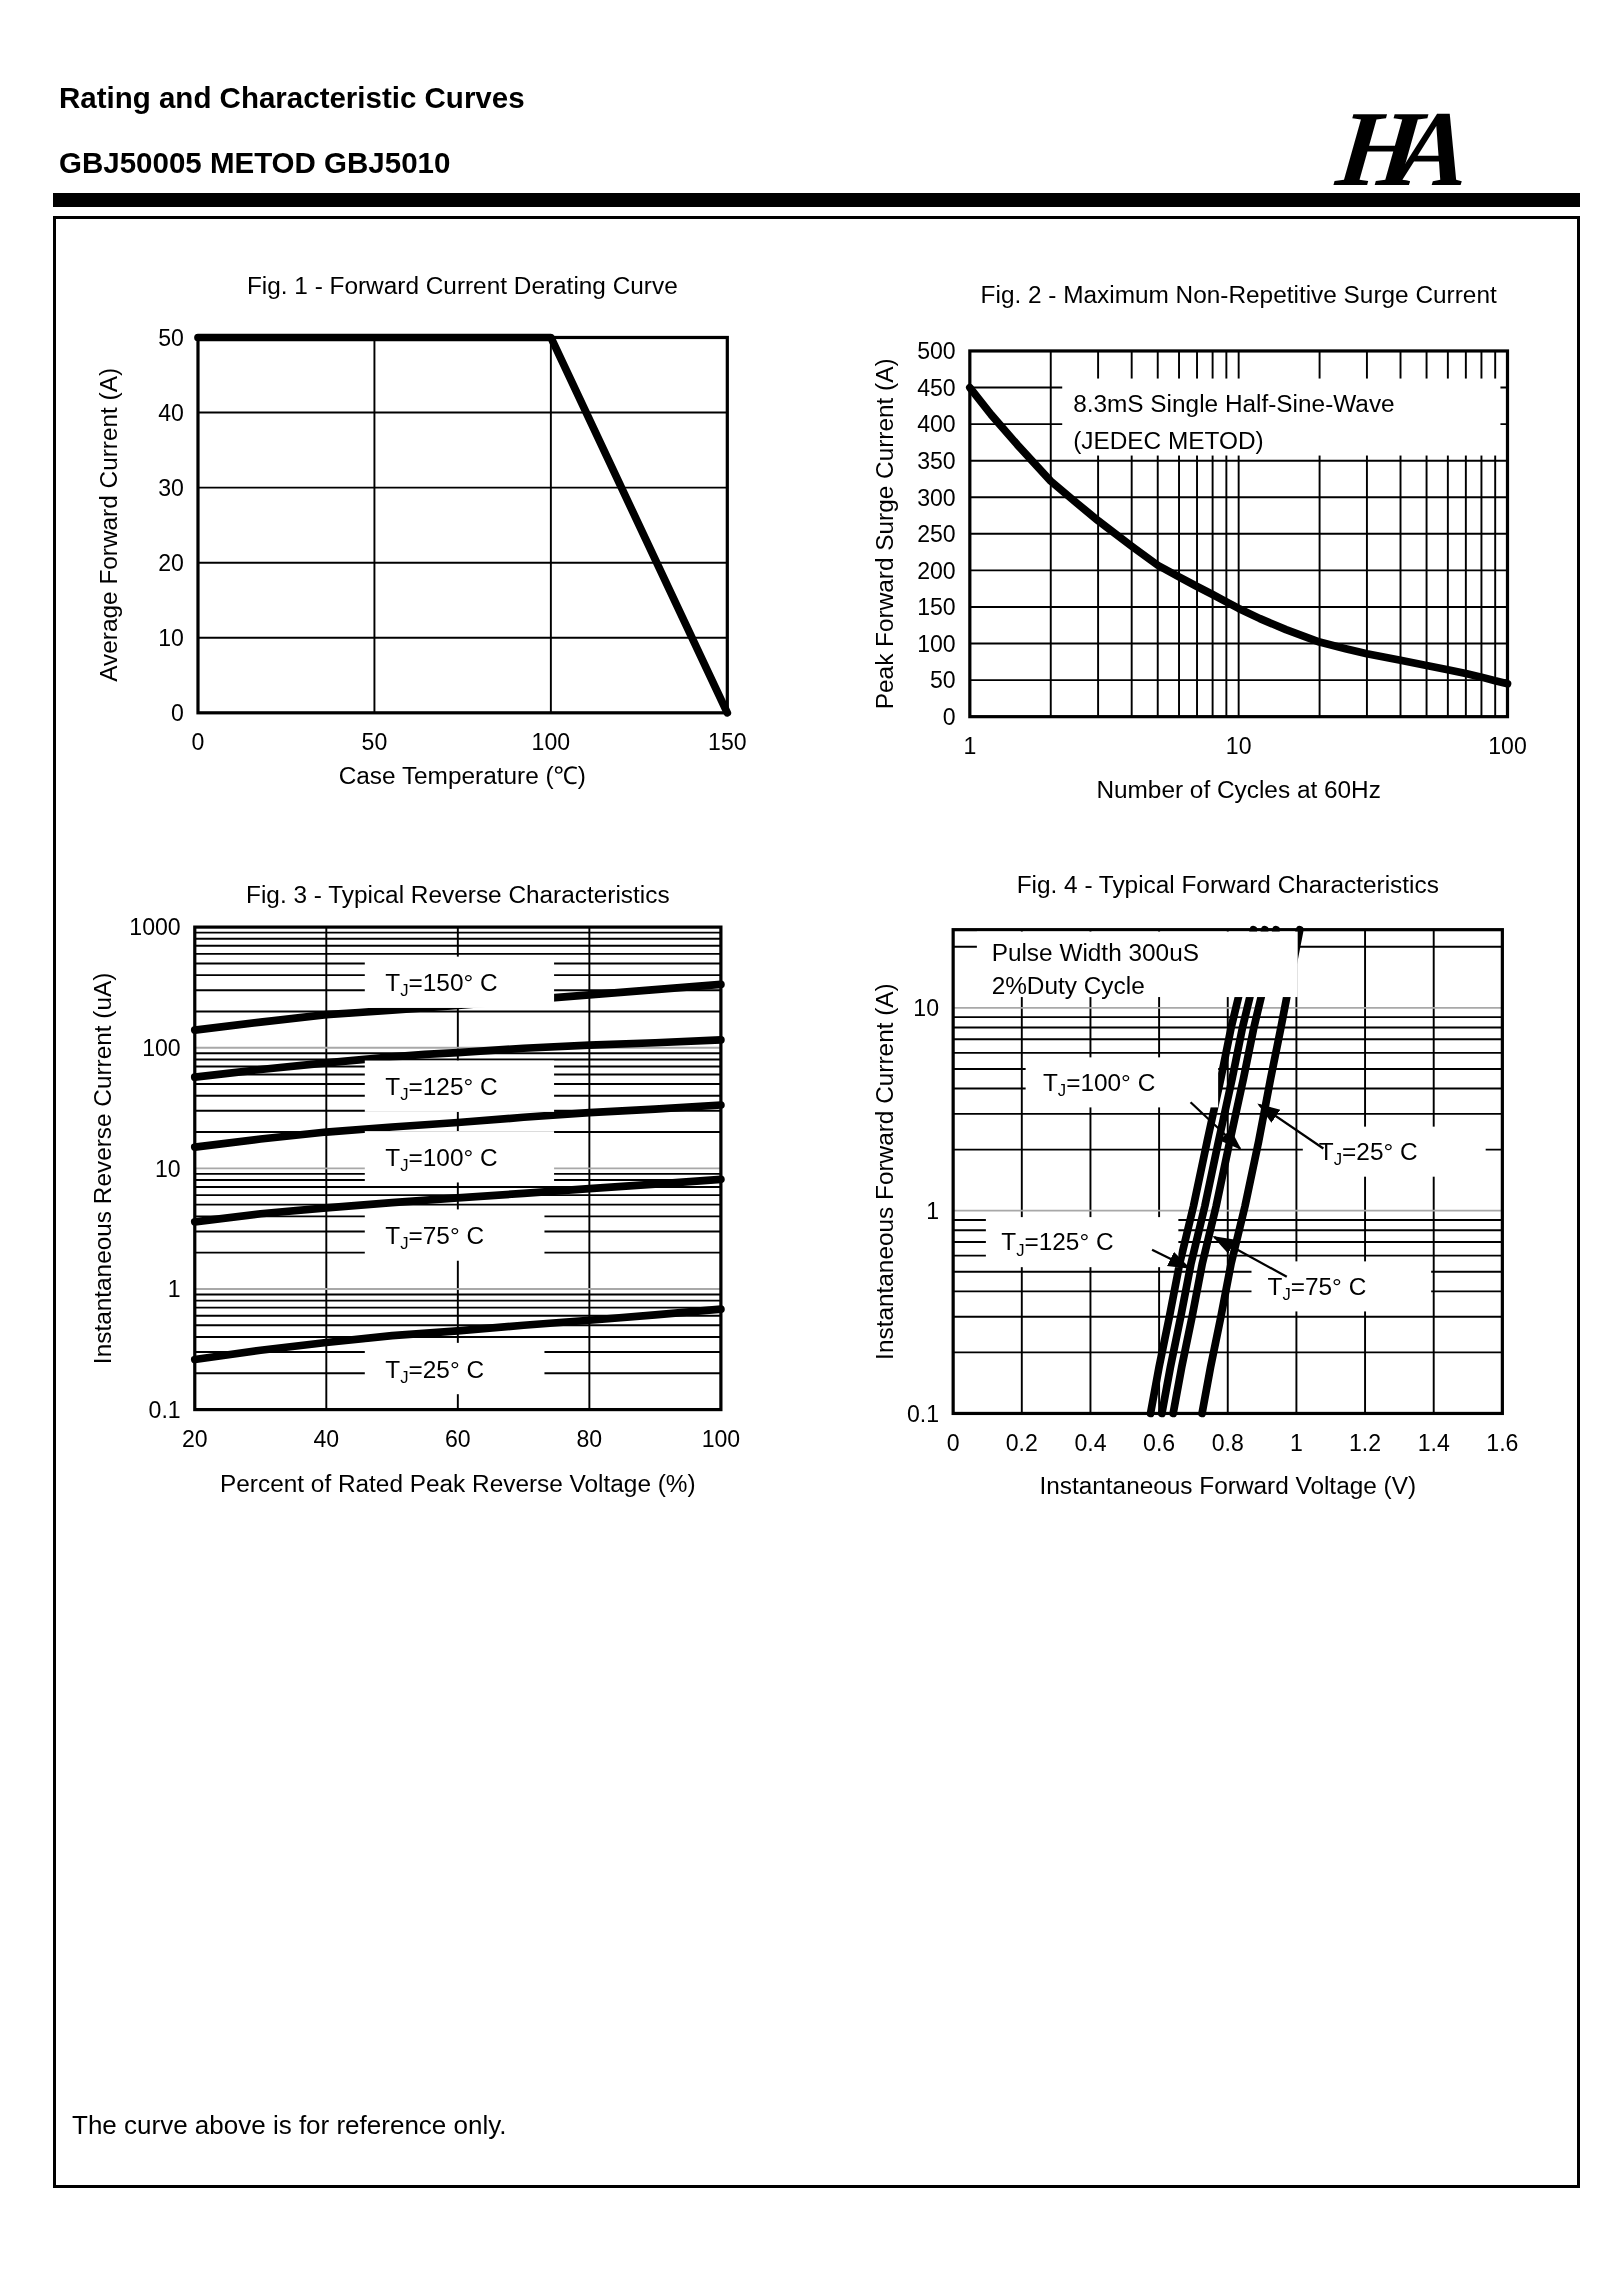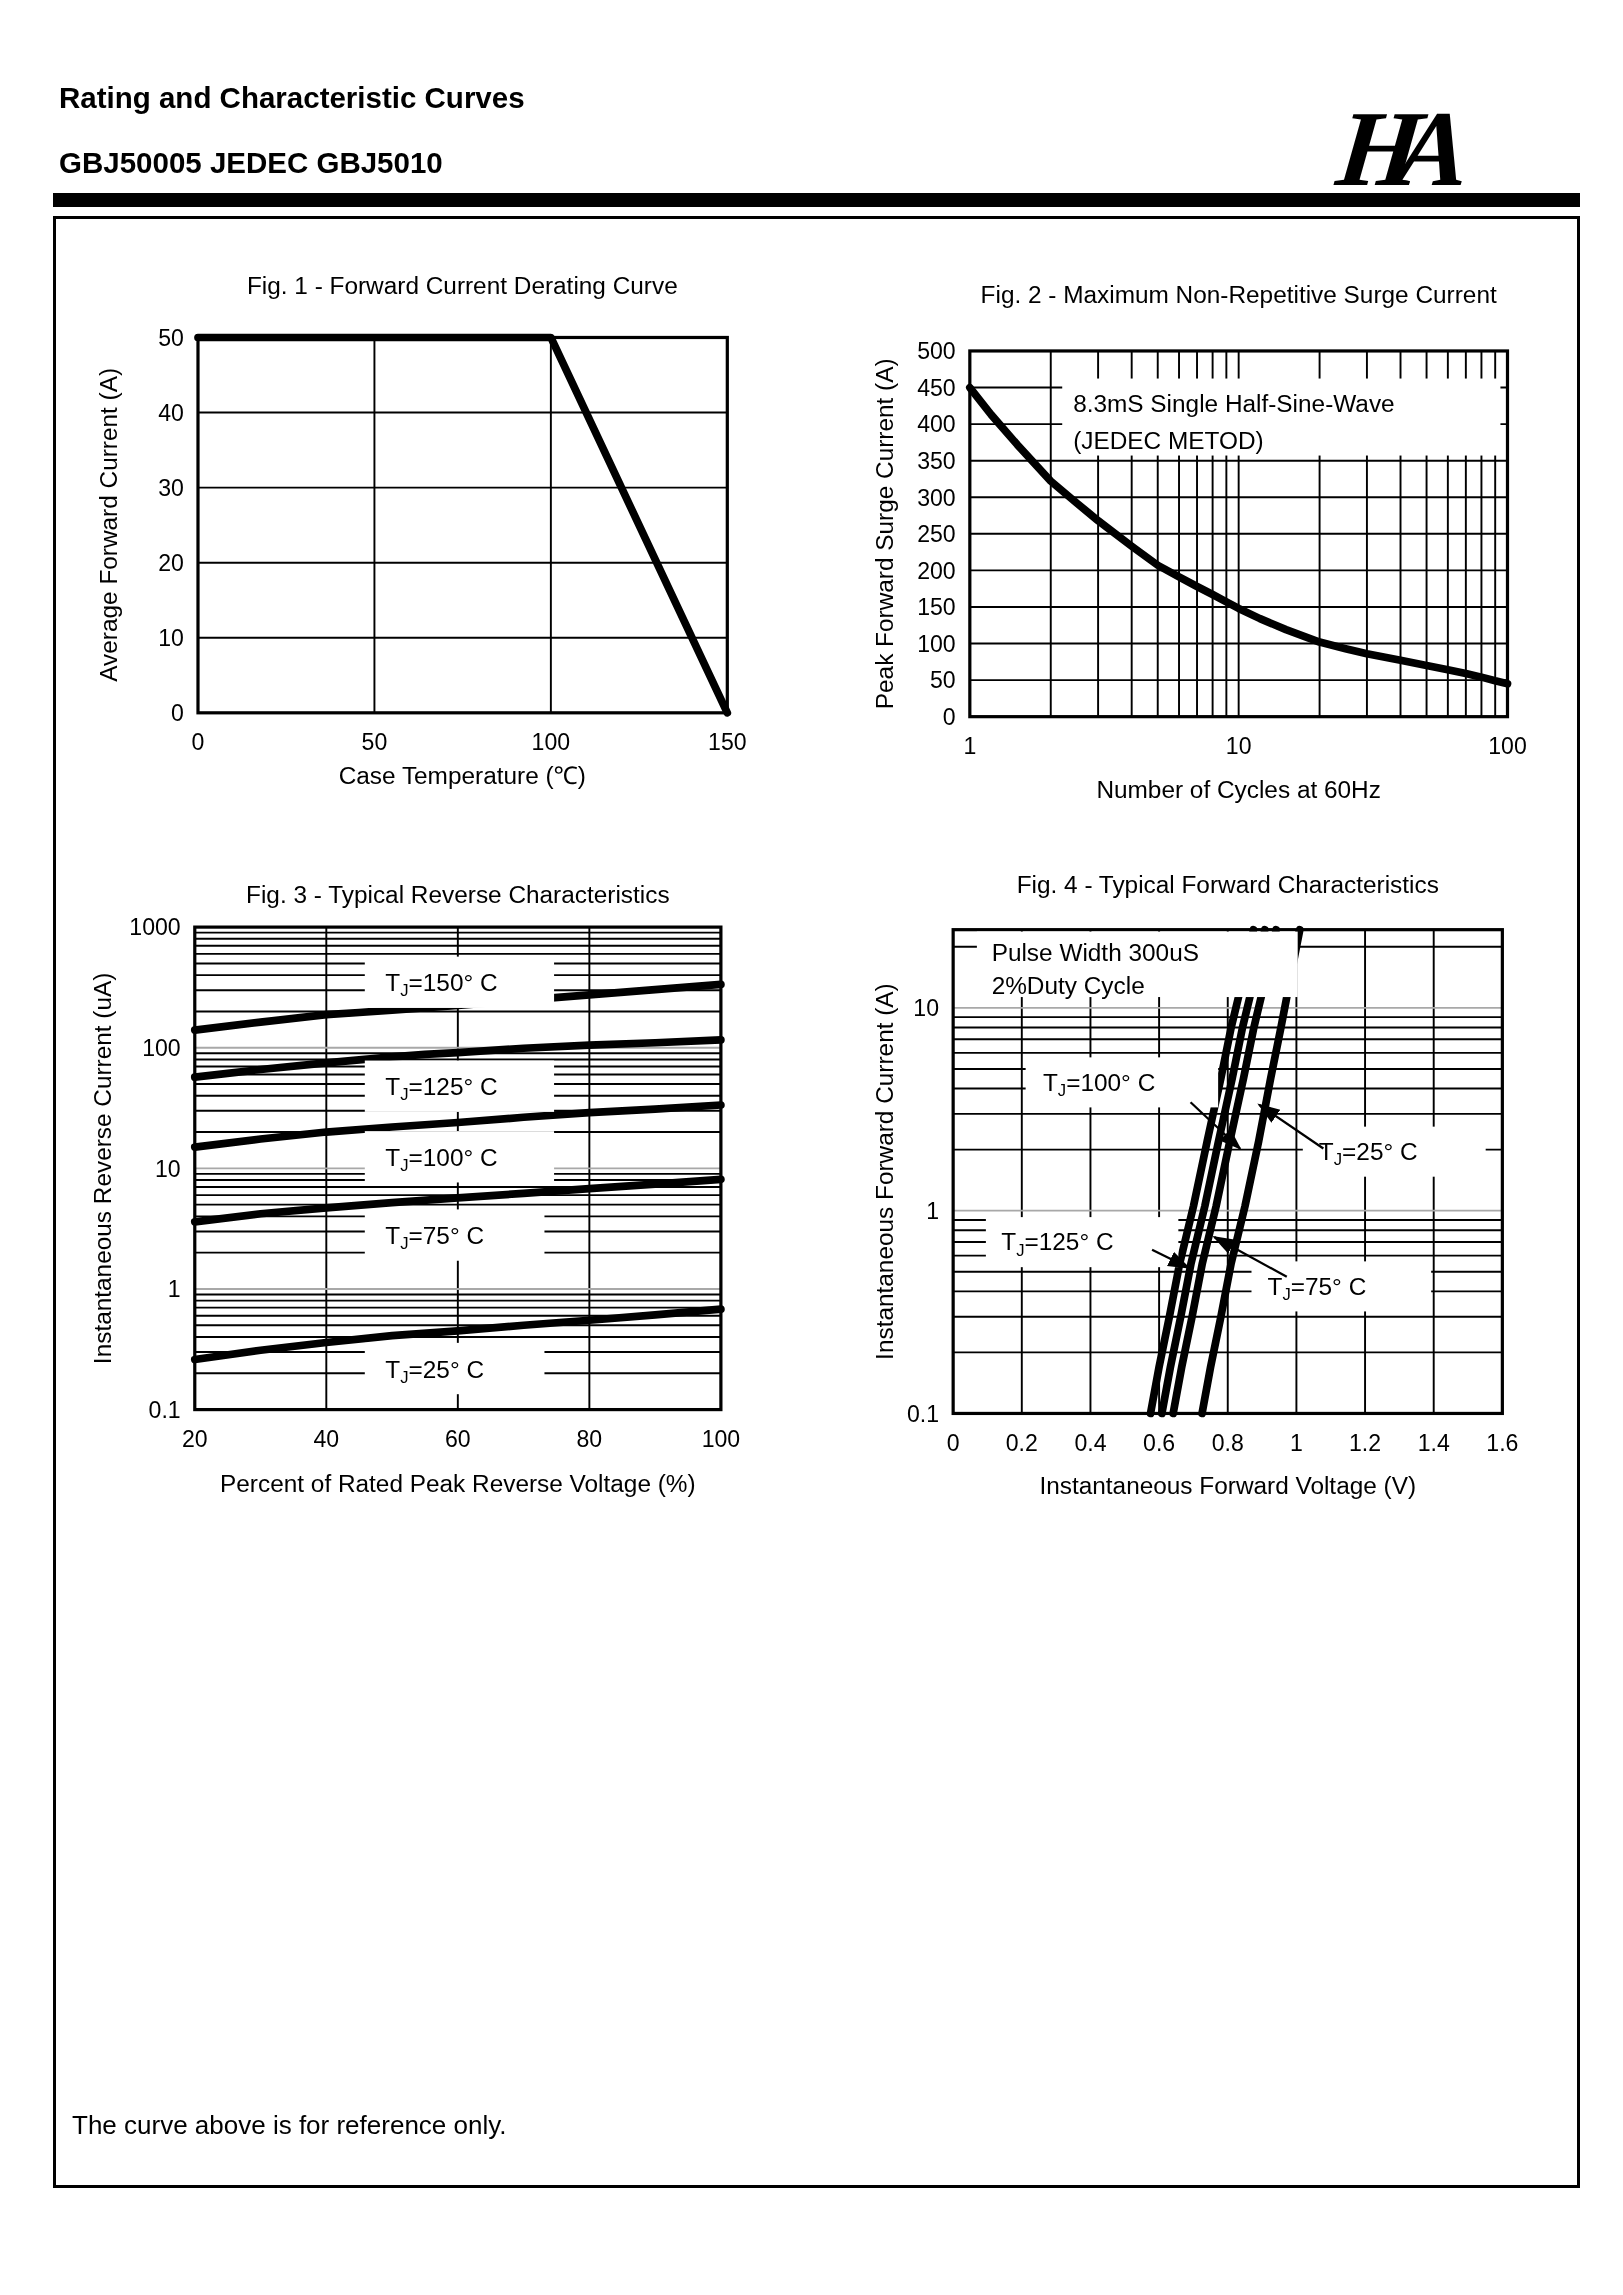--- a/index.html
+++ b/index.html
@@ -14,21 +14,21 @@
   .bigbox{position:absolute;left:53px;top:216px;width:1521px;height:1966px;border:3.2px solid #000;}
   .footer-note{position:absolute;left:72px;top:2110px;font-size:26px;color:#000;}
   svg text{fill:#000;}
   #charts{position:absolute;left:0;top:0;}
 </style>
 </head>
 <body>
 
 <div class="page">
   <div class="hdr-title">Rating and Characteristic Curves</div>
-  <div class="hdr-sub">GBJ50005 JEDEC GBJ5010</div>
+  <div class="hdr-sub">GBJ50005 METOD GBJ5010</div>
   <div class="logo">HA</div>
   <div class="divider"></div>
   <div class="bigbox"></div>
   <svg id="charts" width="1624" height="2295" viewBox="0 0 2530 3577">
     <defs>
       <marker id="arr" markerWidth="12" markerHeight="10" refX="9" refY="3.5" orient="auto" markerUnits="strokeWidth">
         <path d="M0,0 L10,3.5 L0,7 z" fill="#000"></path>
       </marker>
     </defs>
   <g>

